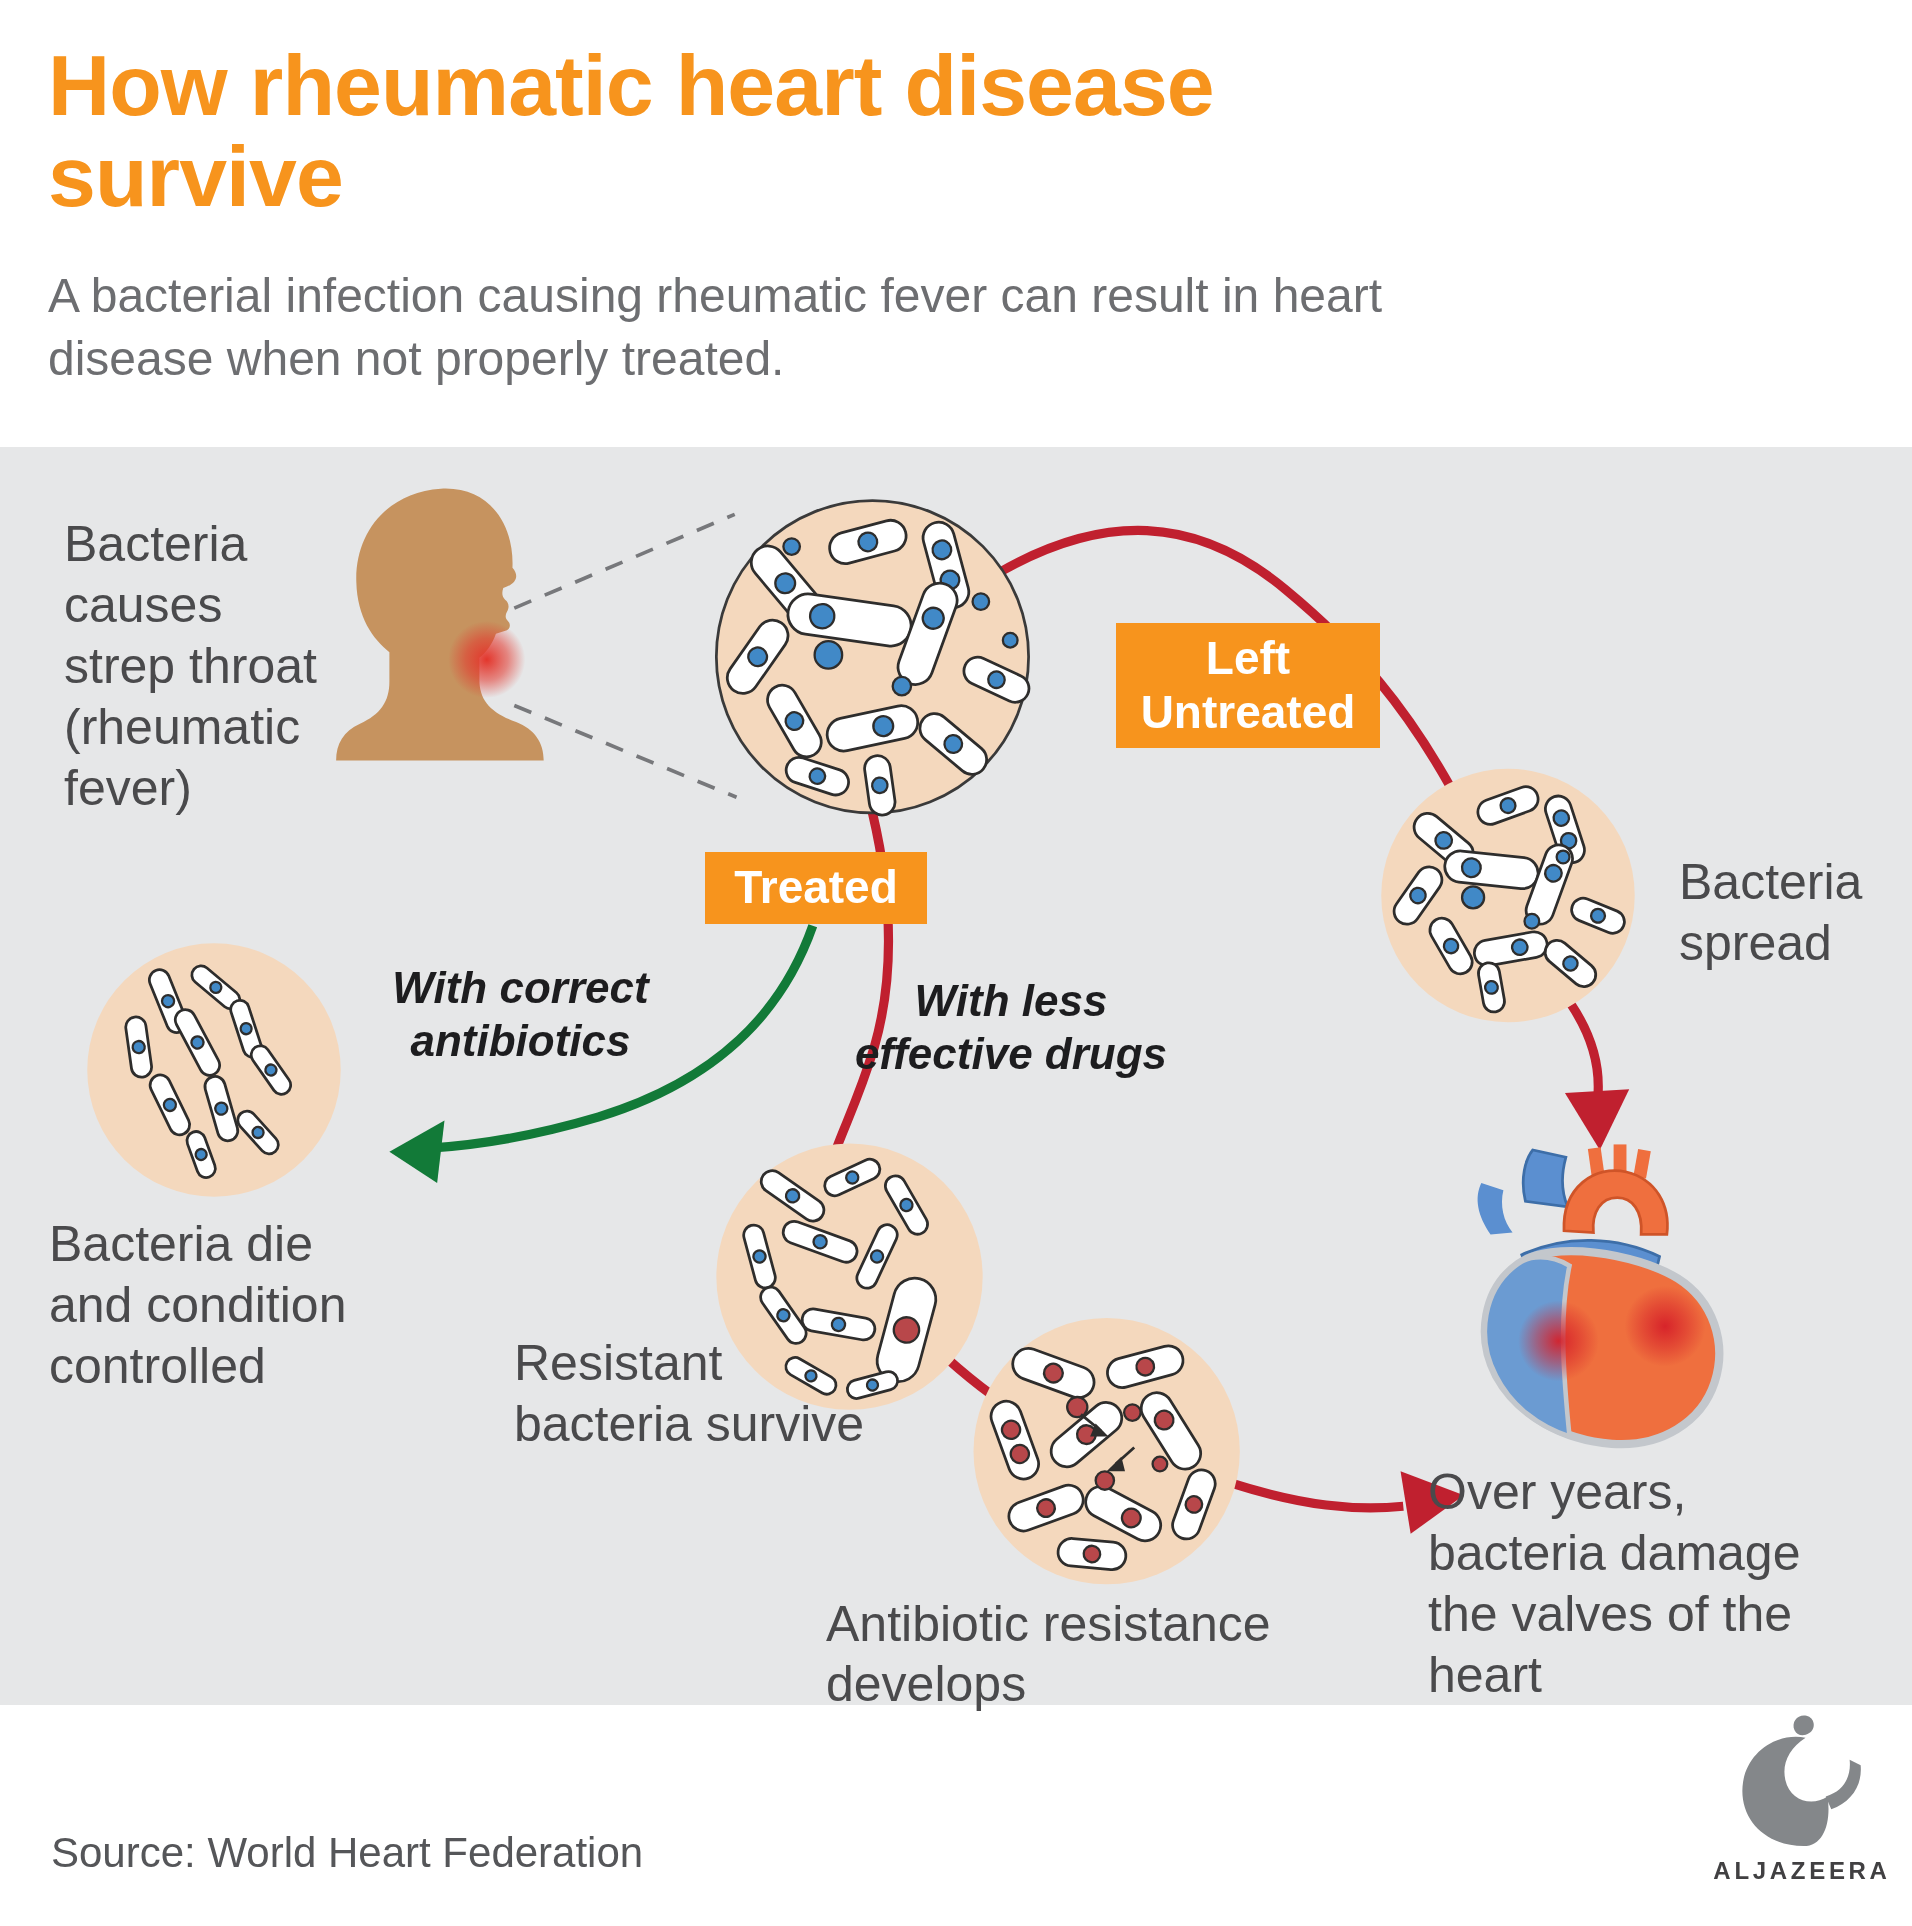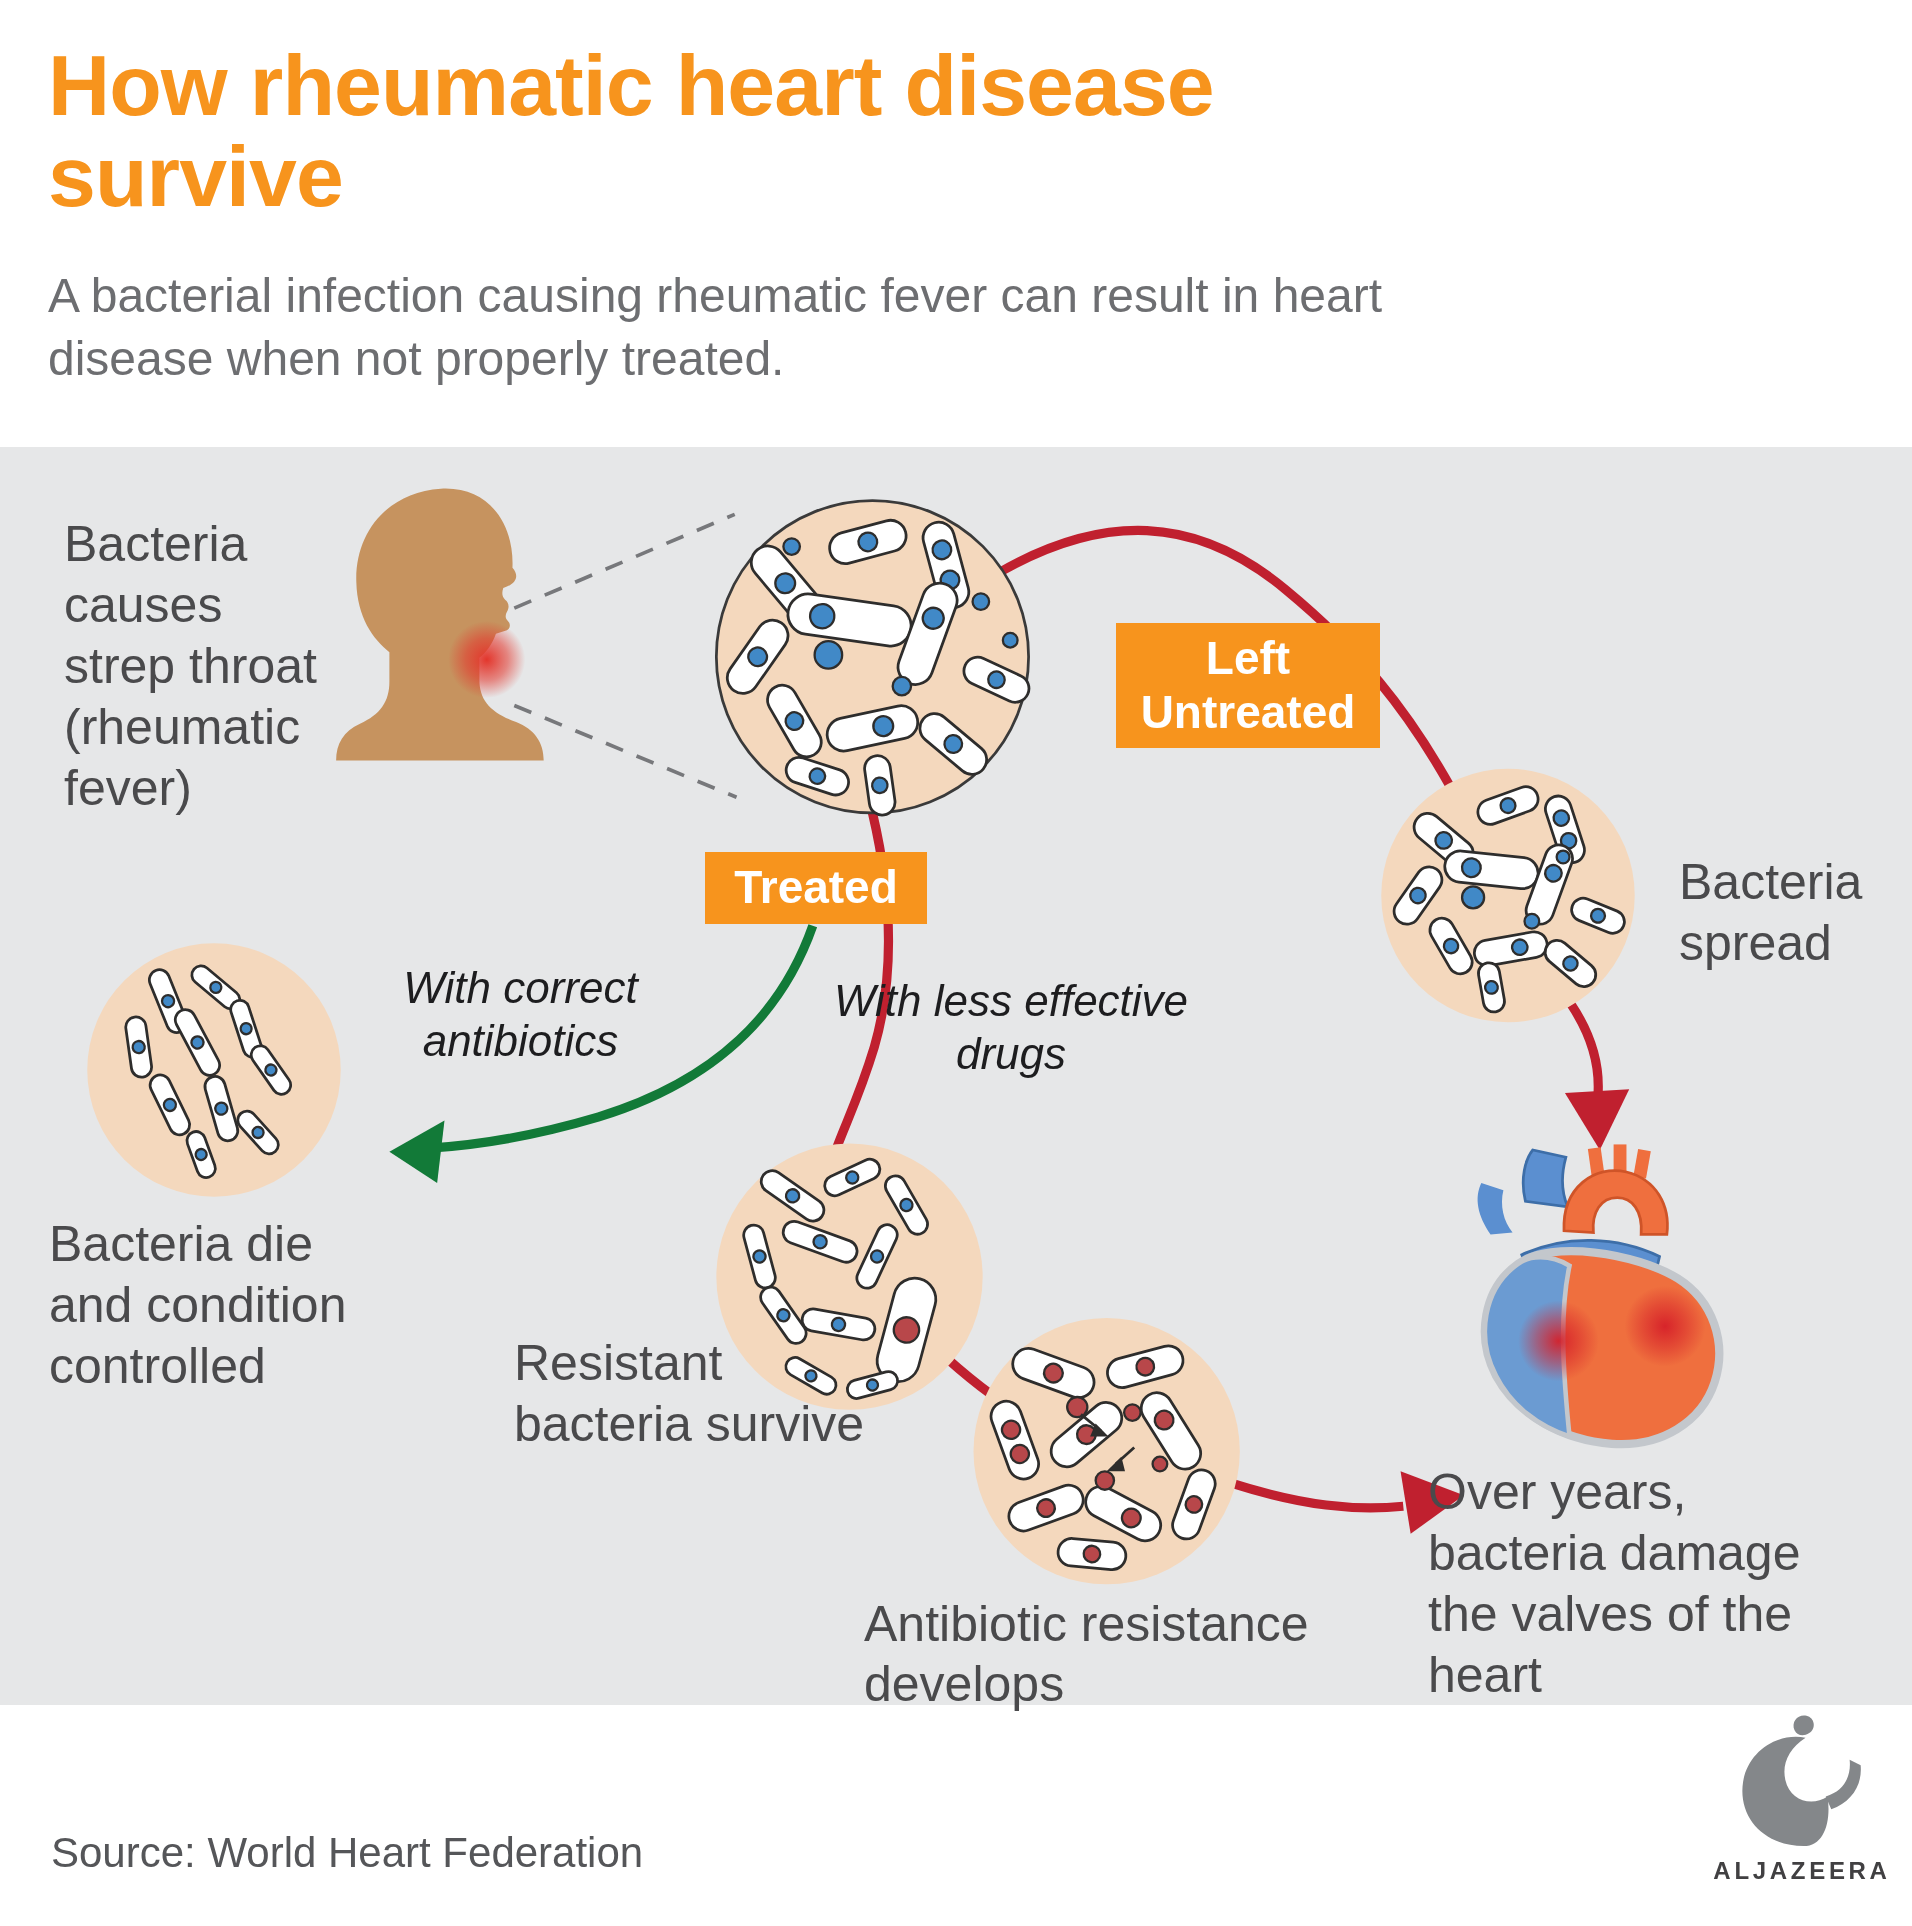--- a/index.html
+++ b/index.html
@@ -8,21 +8,21 @@
   #canvas{position:relative;width:1913px;height:1927px;background:#ffffff;overflow:hidden}
   .panel{position:absolute;left:0;top:447px;width:1913px;height:1258px;background:var(--panel-gray,#e6e7e8);z-index:1}
   #art{position:absolute;left:0;top:0;z-index:2}
   .lbl{position:absolute;z-index:3;color:var(--label-gray,#4a4a4c);font-size:50px;line-height:1.22;text-align:left}
   .title{position:absolute;z-index:3;left:48px;top:40px;width:1332px;color:var(--accent-orange,#f7941d);
          font-size:86px;font-weight:bold;line-height:1.06;letter-spacing:-0.9px;text-align:left}
   .subtitle{position:absolute;z-index:3;left:48px;top:264px;width:1433px;color:var(--subtitle-gray,#6d6e71);
          font-size:48px;line-height:1.32;text-align:left}
   .tag{position:absolute;z-index:3;background:var(--accent-orange,#f7941d);color:#ffffff;font-weight:bold;
        font-size:46px;line-height:1.16;text-align:center;padding:9.2px 0}
-  .bi{position:absolute;z-index:3;color:#1d1d1f;font-weight:normal;font-style:italic;font-size:44px;line-height:1.2;text-align:center}
+  .bi{position:absolute;z-index:3;color:#1d1d1f;font-weight:bold;font-style:italic;font-size:44px;line-height:1.2;text-align:center}
   .source{position:absolute;z-index:3;left:51px;top:1829px;width:826px;font-size:42px;color:#555659;text-align:left}
   .brand{position:absolute;z-index:3;left:1694px;top:1857px;width:216px;font-size:24px;font-weight:bold;
          letter-spacing:3.7px;color:#414042;text-align:center}
 </style>
 </head>
 <body>
 
 <div id="canvas">
 
   <div class="panel"></div>
@@ -385,20 +385,20 @@
   <div class="lbl" style="left:1679px;top:852px;width:243px">Bacteria spread</div>
 
   <div class="bi" style="left:360px;top:962px;width:321px">With correct antibiotics</div>
 
   <div class="bi" style="left:825px;top:975px;width:372px">With less effective drugs</div>
 
   <div class="lbl" style="left:49px;top:1214px;width:335px">Bacteria die and condition controlled</div>
 
   <div class="lbl" style="left:514px;top:1333px;width:363px">Resistant bacteria survive</div>
 
-  <div class="lbl" style="left:864px;top:1594px;width:473px;line-height:1.2">Antibiotic resistance develops</div>
+  <div class="lbl" style="left:826px;top:1594px;width:473px;line-height:1.2">Antibiotic resistance develops</div>
 
   <div class="lbl" style="left:1428px;top:1462px;width:386px">Over years, bacteria damage the valves of the heart</div>
 
   <div class="source">Source: World Heart Federation</div>
   <div class="brand">ALJAZEERA</div>
 </div>
 
 
 </body></html>

